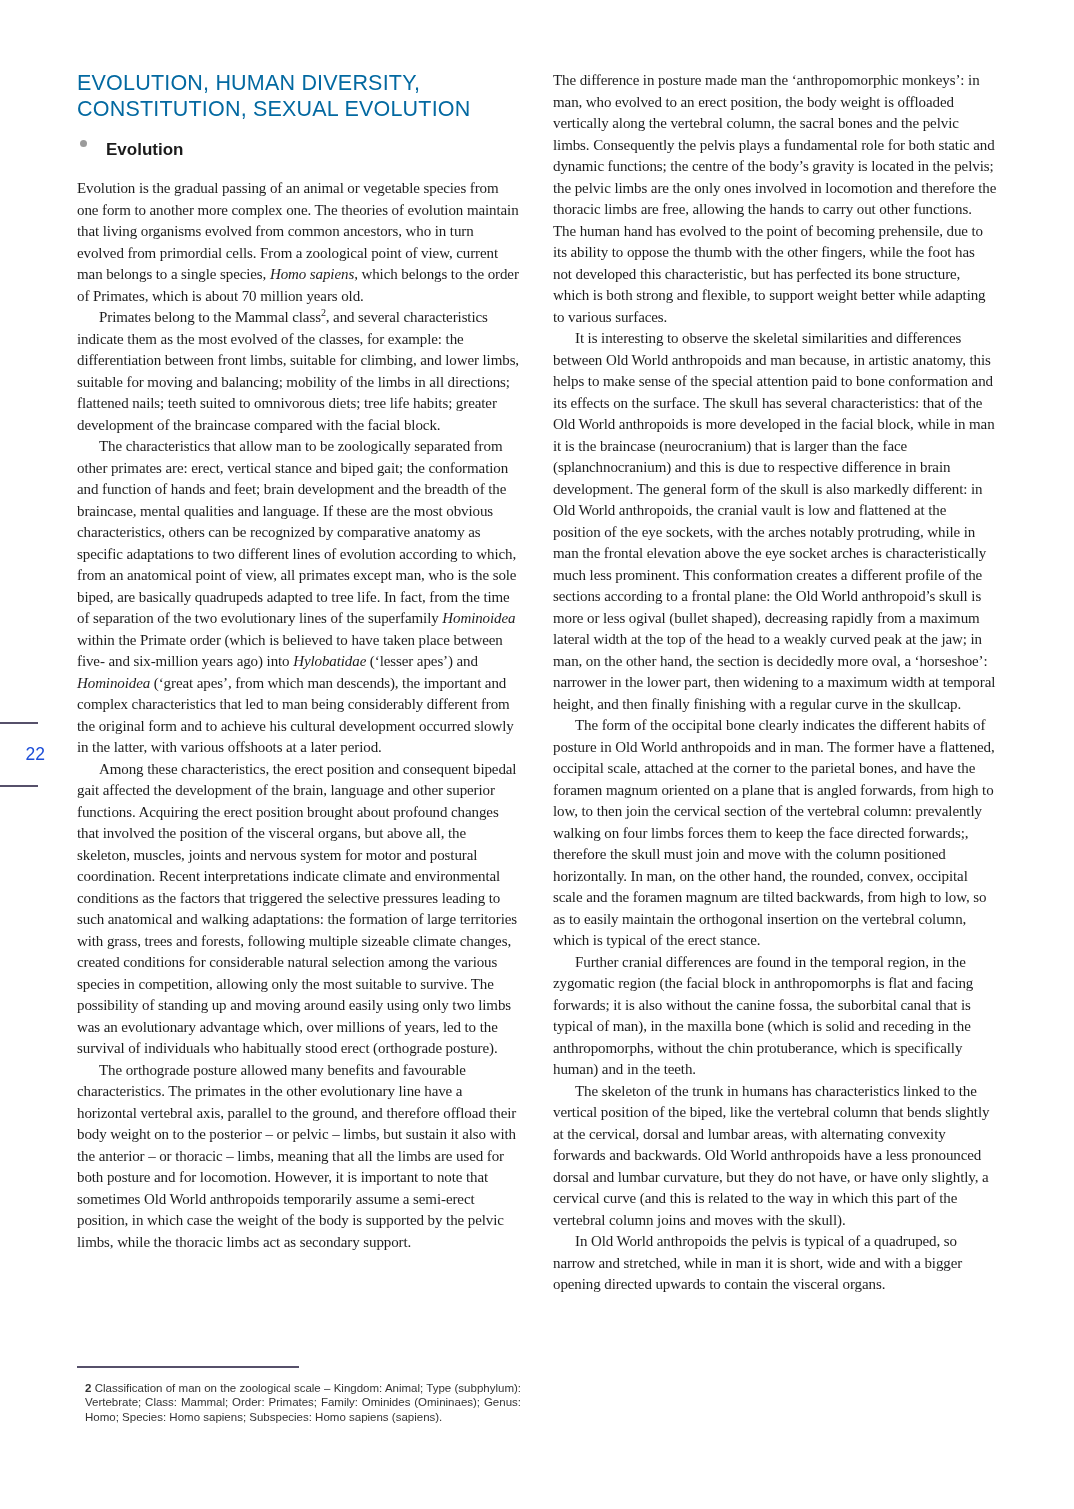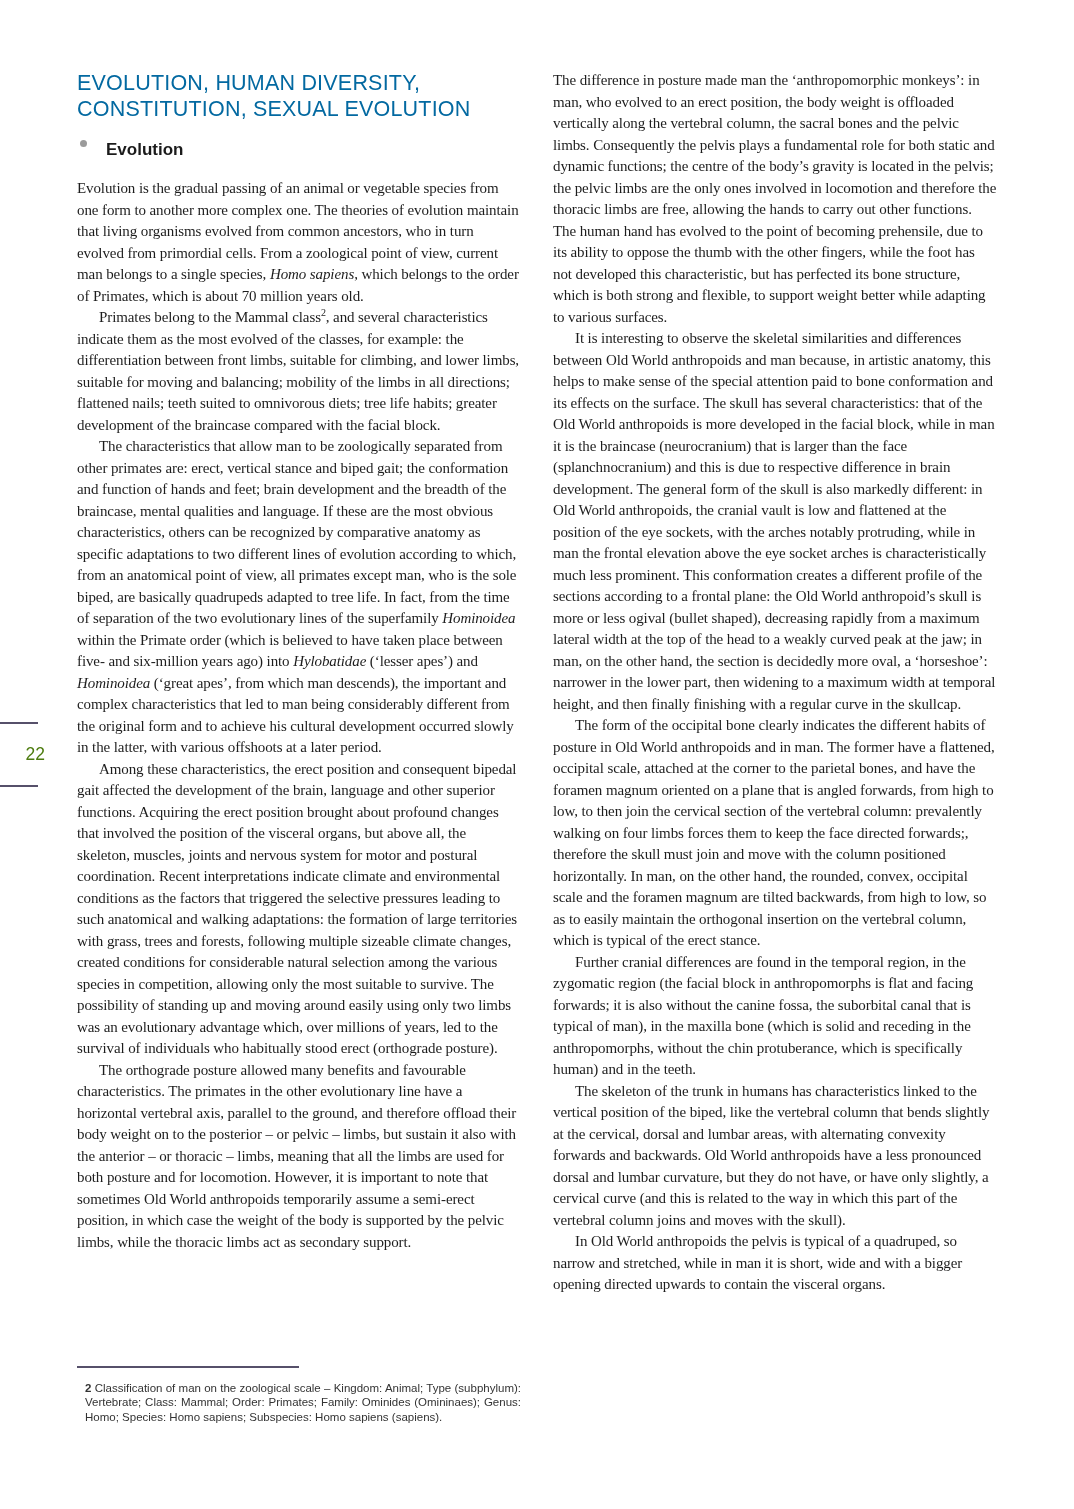--- a/index.html
+++ b/index.html
@@ -24,21 +24,21 @@
     height: 2px;
     background: #56506a;
   }
   .pagenum-block .num {
     height: 61px;
     display: flex;
     align-items: center;
     justify-content: flex-end;
     font-family: "Liberation Sans", sans-serif;
     font-size: 17.5px;
-    color: #4d7c0f;
+    color: #1d4ed8;
     padding-right: 1px;
   }
 
   
   .columns {
     position: absolute;
     left: 77px;
     top: 70px;
     width: 920px;
     display: flex;

